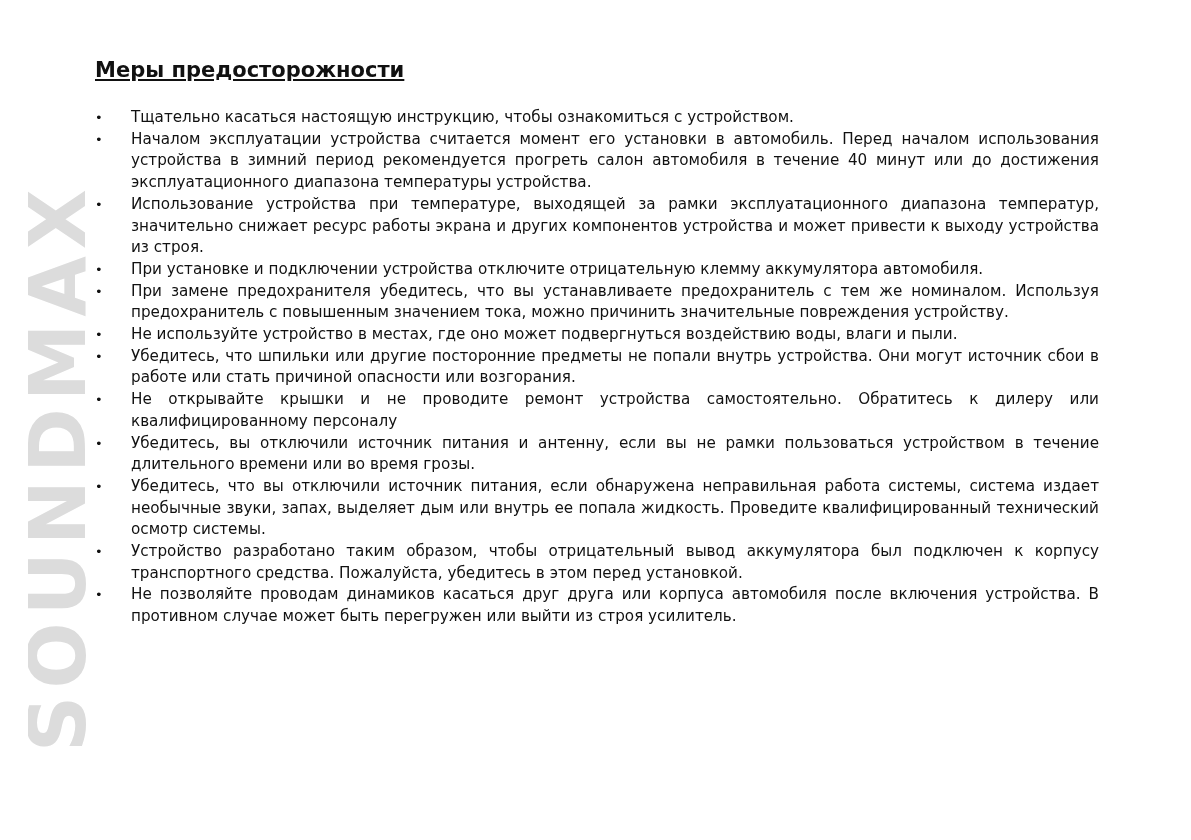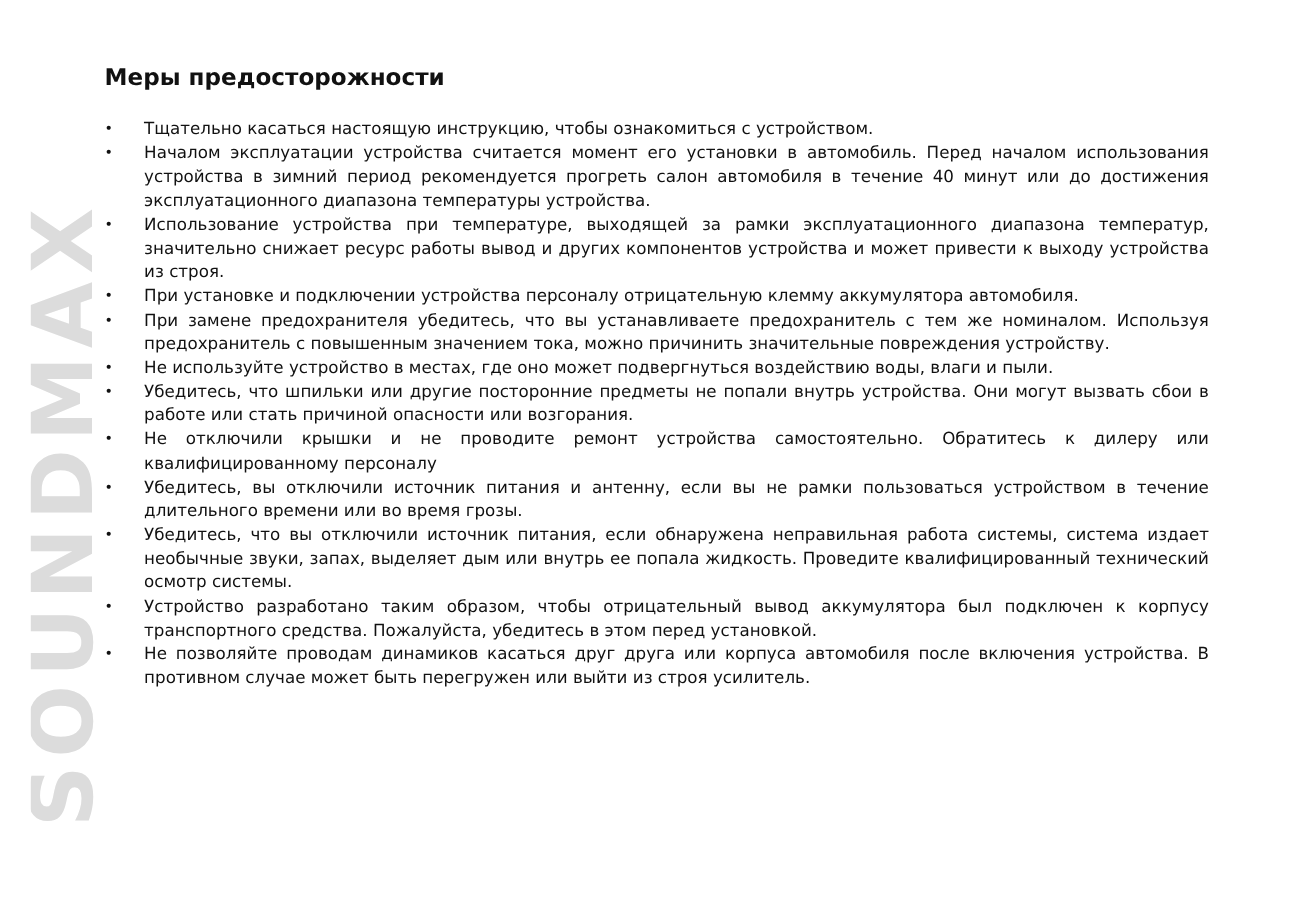--- a/index.html
+++ b/index.html
@@ -42,20 +42,21 @@
     }
     .page-title {
       position: absolute;
       left: 95px;
       top: 58px;
       margin: 0;
       font-family: "DejaVu Sans", sans-serif;
       font-weight: bold;
       font-size: 21px;
       color: #111111;
+      text-decoration: underline;
     }
     .bullet-list {
       position: absolute;
       left: 95px;
       top: 107px;
       width: 1004px;
       margin: 0;
       padding: 0;
       list-style: none;
       font-size: 15.2px;
@@ -91,41 +92,41 @@
   <li class="bullet-item">
     <span class="bullet-marker">•</span>
     <span class="bullet-text">Тщательно касаться настоящую инструкцию, чтобы ознакомиться с устройством.</span>
   </li>
   <li class="bullet-item">
     <span class="bullet-marker">•</span>
     <span class="bullet-text">Началом эксплуатации устройства считается момент его установки в автомобиль. Перед началом использования устройства в зимний период рекомендуется прогреть салон автомобиля в течение 40 минут или до достижения эксплуатационного диапазона температуры устройства.</span>
   </li>
   <li class="bullet-item">
     <span class="bullet-marker">•</span>
-    <span class="bullet-text">Использование устройства при температуре, выходящей за рамки эксплуатационного диапазона температур, значительно снижает ресурс работы вывод и других компонентов устройства и может привести к выходу устройства из строя.</span>
+    <span class="bullet-text">Использование устройства при температуре, выходящей за рамки эксплуатационного диапазона температур, значительно снижает ресурс работы экрана и других компонентов устройства и может привести к выходу устройства из строя.</span>
   </li>
   <li class="bullet-item">
     <span class="bullet-marker">•</span>
-    <span class="bullet-text">При установке и подключении устройства персоналу отрицательную клемму аккумулятора автомобиля.</span>
+    <span class="bullet-text">При установке и подключении устройства отключите отрицательную клемму аккумулятора автомобиля.</span>
   </li>
   <li class="bullet-item">
     <span class="bullet-marker">•</span>
     <span class="bullet-text">При замене предохранителя убедитесь, что вы устанавливаете предохранитель с тем же номиналом. Используя предохранитель с повышенным значением тока, можно причинить значительные повреждения устройству.</span>
   </li>
   <li class="bullet-item">
     <span class="bullet-marker">•</span>
     <span class="bullet-text">Не используйте устройство в местах, где оно может подвергнуться воздействию воды, влаги и пыли.</span>
   </li>
   <li class="bullet-item">
     <span class="bullet-marker">•</span>
-    <span class="bullet-text">Убедитесь, что шпильки или другие посторонние предметы не попали внутрь устройства. Они могут вызвать сбои в работе или стать причиной опасности или возгорания.</span>
+    <span class="bullet-text">Убедитесь, что шпильки или другие посторонние предметы не попали внутрь устройства. Они могут источник сбои в работе или стать причиной опасности или возгорания.</span>
   </li>
   <li class="bullet-item">
     <span class="bullet-marker">•</span>
-    <span class="bullet-text">Не отключили крышки и не проводите ремонт устройства самостоятельно. Обратитесь к дилеру или квалифицированному персоналу</span>
+    <span class="bullet-text">Не открывайте крышки и не проводите ремонт устройства самостоятельно. Обратитесь к дилеру или квалифицированному персоналу</span>
   </li>
   <li class="bullet-item">
     <span class="bullet-marker">•</span>
     <span class="bullet-text">Убедитесь, вы отключили источник питания и антенну, если вы не рамки пользоваться устройством в течение длительного времени или во время грозы.</span>
   </li>
   <li class="bullet-item">
     <span class="bullet-marker">•</span>
     <span class="bullet-text">Убедитесь, что вы отключили источник питания, если обнаружена неправильная работа системы, система издает необычные звуки, запах, выделяет дым или внутрь ее попала жидкость. Проведите квалифицированный технический осмотр системы.</span>
   </li>
   <li class="bullet-item">

